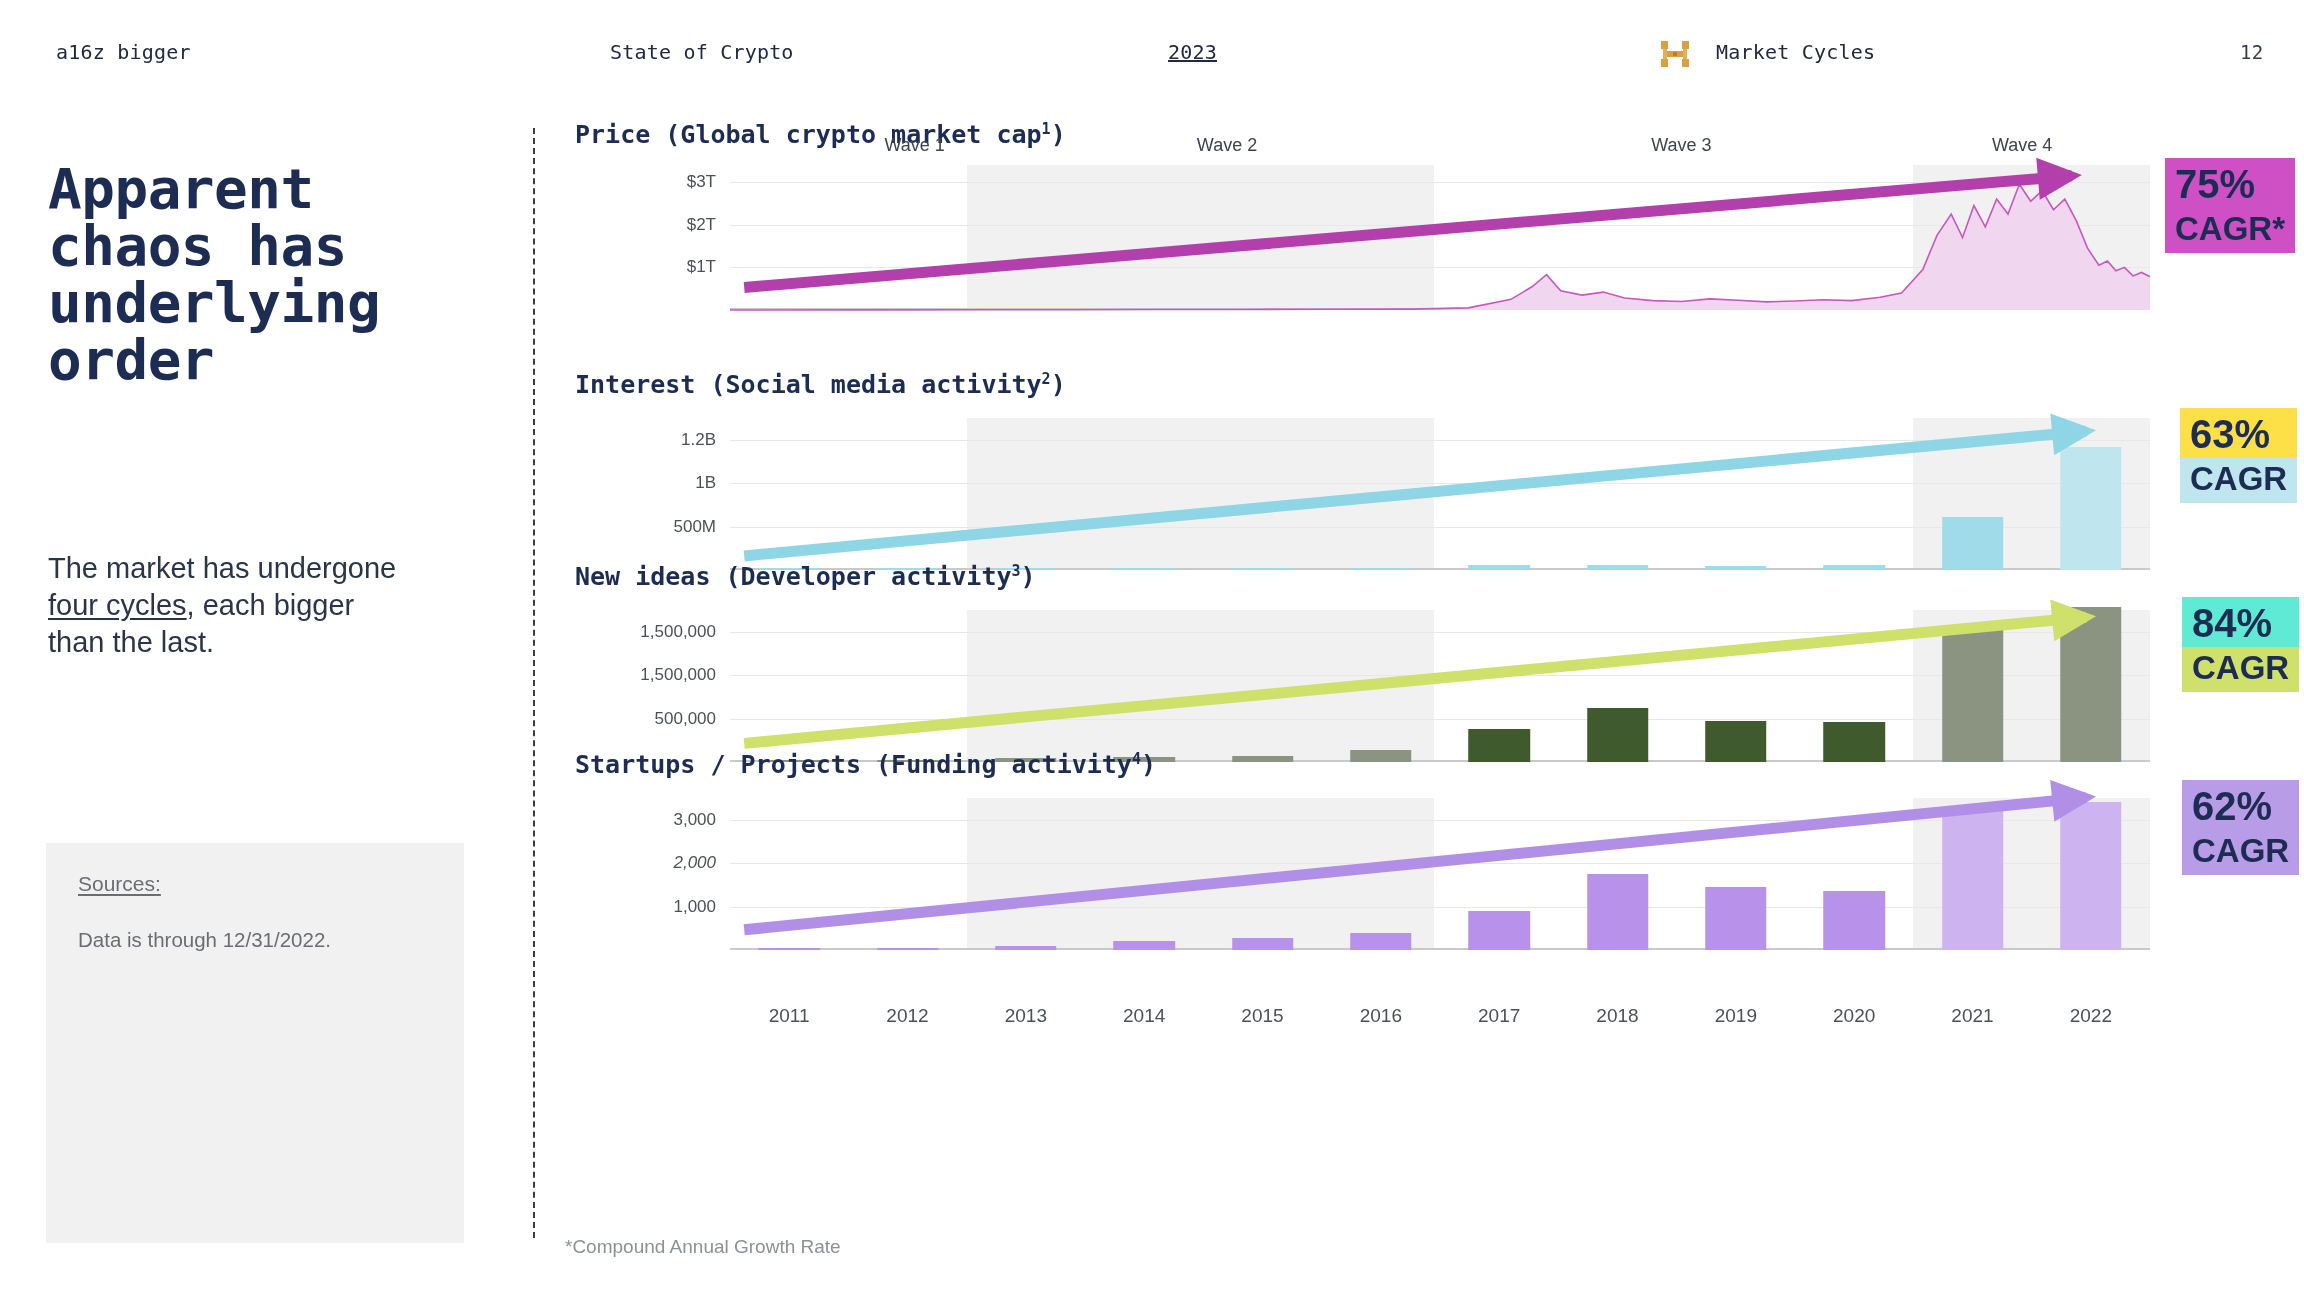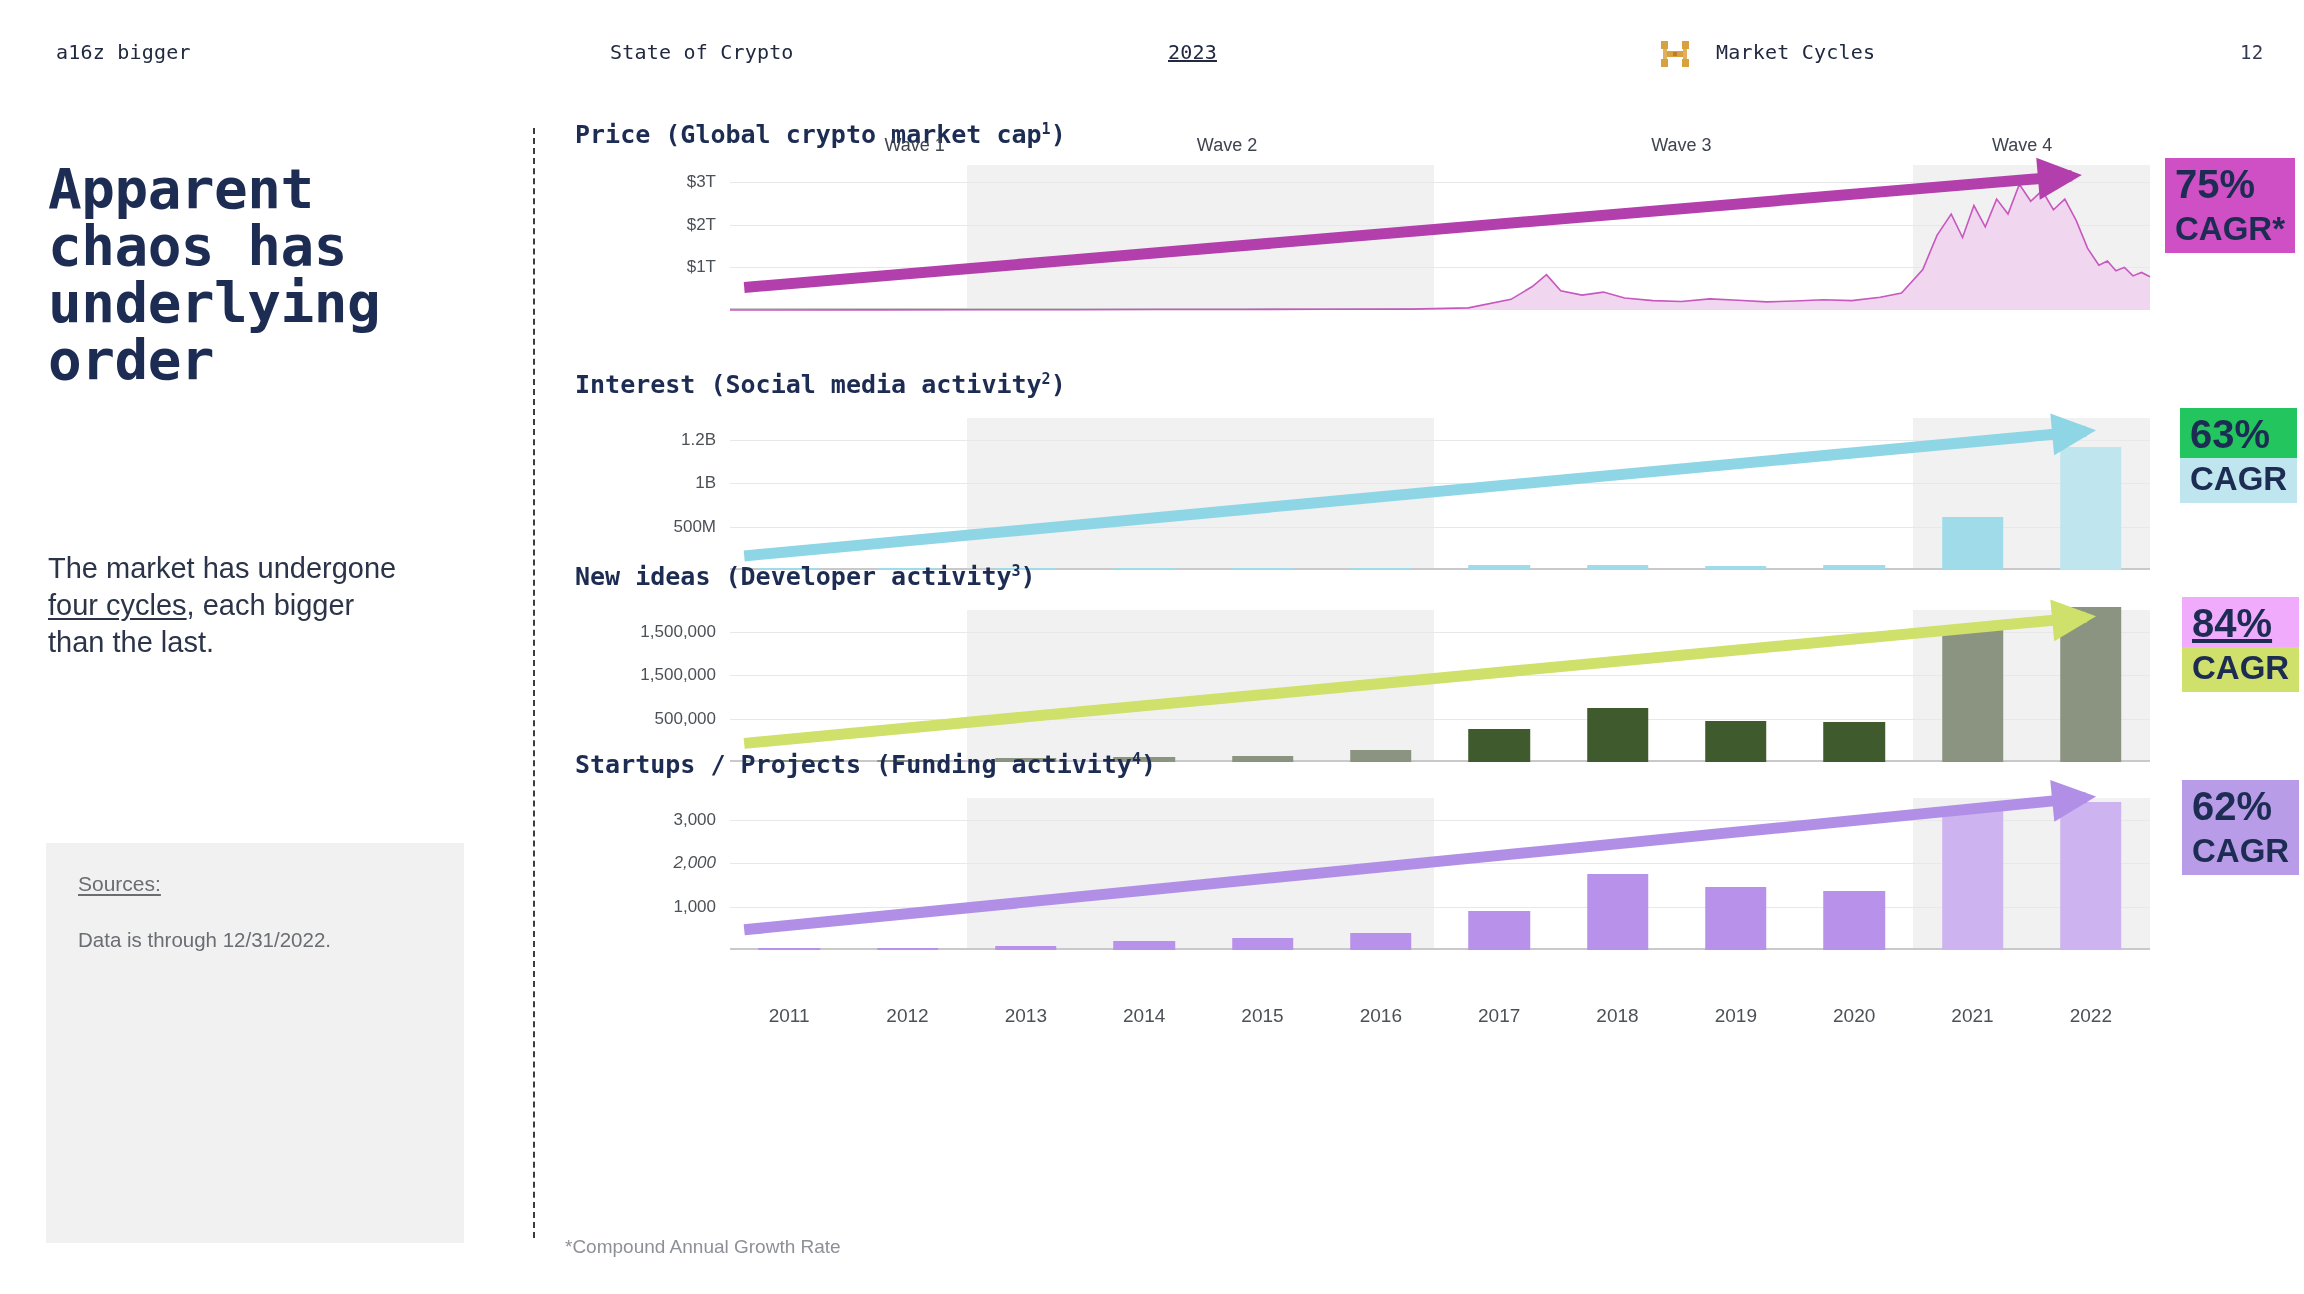--- a/index.html
+++ b/index.html
@@ -315,21 +315,21 @@
         <div class="bar" style="left: 70.8333%; width: 61.5333px; height: 3.90857px; background: rgb(159, 219, 232);"></div>
         <div class="bar" style="left: 79.1667%; width: 61.5333px; height: 5.03771px; background: rgb(159, 219, 232);"></div>
         <div class="bar" style="left: 87.5%; width: 61.5333px; height: 52.9829px; background: rgb(159, 219, 232);"></div>
         <div class="bar" style="left: 95.8333%; width: 61.5333px; height: 123.337px; background: rgb(191, 230, 238);"></div>
         <svg width="1420" height="152" style="position: absolute; left: 0px; top: -8px;">
           <line x1="14.200000000000001" y1="145.92" x2="1356.1" y2="21.28" stroke="#8ed6e6" stroke-width="11"></line>
           <polygon points="1366.0571406539084,20.35514866152236 1320.3035339659082,3.5144991776162655 1324.1879095875142,45.3344899240317" fill="#8ed6e6"></polygon>
         </svg>
       </div>
     <div class="badge" id="badge-interest" style="left: 1610px; top: 38px; color: rgb(29, 44, 82);">
-      <span class="pct" style="background: #22c55e;">63%</span>
+      <span class="pct" style="background: #fde047;">63%</span>
       <span class="cagr" style="background: rgb(191, 230, 238);">CAGR</span>
     </div>
   </div>
 
   <div class="chart-block" id="block-new_ideas" style="top:442px;">
     <div class="chart-title">
       <span>New ideas (Developer activity</span><sup>3</sup><span>)</span>
     </div>
     <div class="plot" id="plot-new_ideas" style="top:48px;height:152px;">
         <div class="shade" style="left: 16.6667%; width: 32.9167%;"></div>
@@ -352,21 +352,21 @@
         <div class="bar" style="left: 70.8333%; width: 61.5333px; height: 40.8229px; background: rgb(63, 90, 44);"></div>
         <div class="bar" style="left: 79.1667%; width: 61.5333px; height: 39.52px; background: rgb(63, 90, 44);"></div>
         <div class="bar" style="left: 87.5%; width: 61.5333px; height: 135.497px; background: rgb(139, 148, 128);"></div>
         <div class="bar" style="left: 95.8333%; width: 61.5333px; height: 154.606px; background: rgb(139, 148, 128);"></div>
         <svg width="1420" height="152" style="position: absolute; left: 0px; top: -8px;">
           <line x1="14.200000000000001" y1="141.36" x2="1356.1" y2="15.200000000000001" stroke="#cfe06b" stroke-width="11"></line>
           <polygon points="1366.0560958461608,14.263968215253247 1320.2836073750843,-2.5252932087990807 1324.2149408710209,39.290309345077006" fill="#cfe06b"></polygon>
         </svg>
       </div>
     <div class="badge" id="badge-new_ideas" style="left: 1612px; top: 35px; color: rgb(29, 44, 82);">
-      <span class="pct" style="background: #f0abfc; text-decoration: underline;">84%</span>
+      <span class="pct" style="background: #5eead4;">84%</span>
       <span class="cagr" style="background: rgb(207, 224, 107);">CAGR</span>
     </div>
   </div>
 
   <div class="chart-block" id="block-startups" style="top:630px;">
     <div class="chart-title">
       <span>Startups / Projects (Funding activity</span><sup>4</sup><span>)</span>
     </div>
     <div class="plot" id="plot-startups" style="top:48px;height:152px;">
         <div class="shade" style="left: 16.6667%; width: 32.9167%;"></div>

